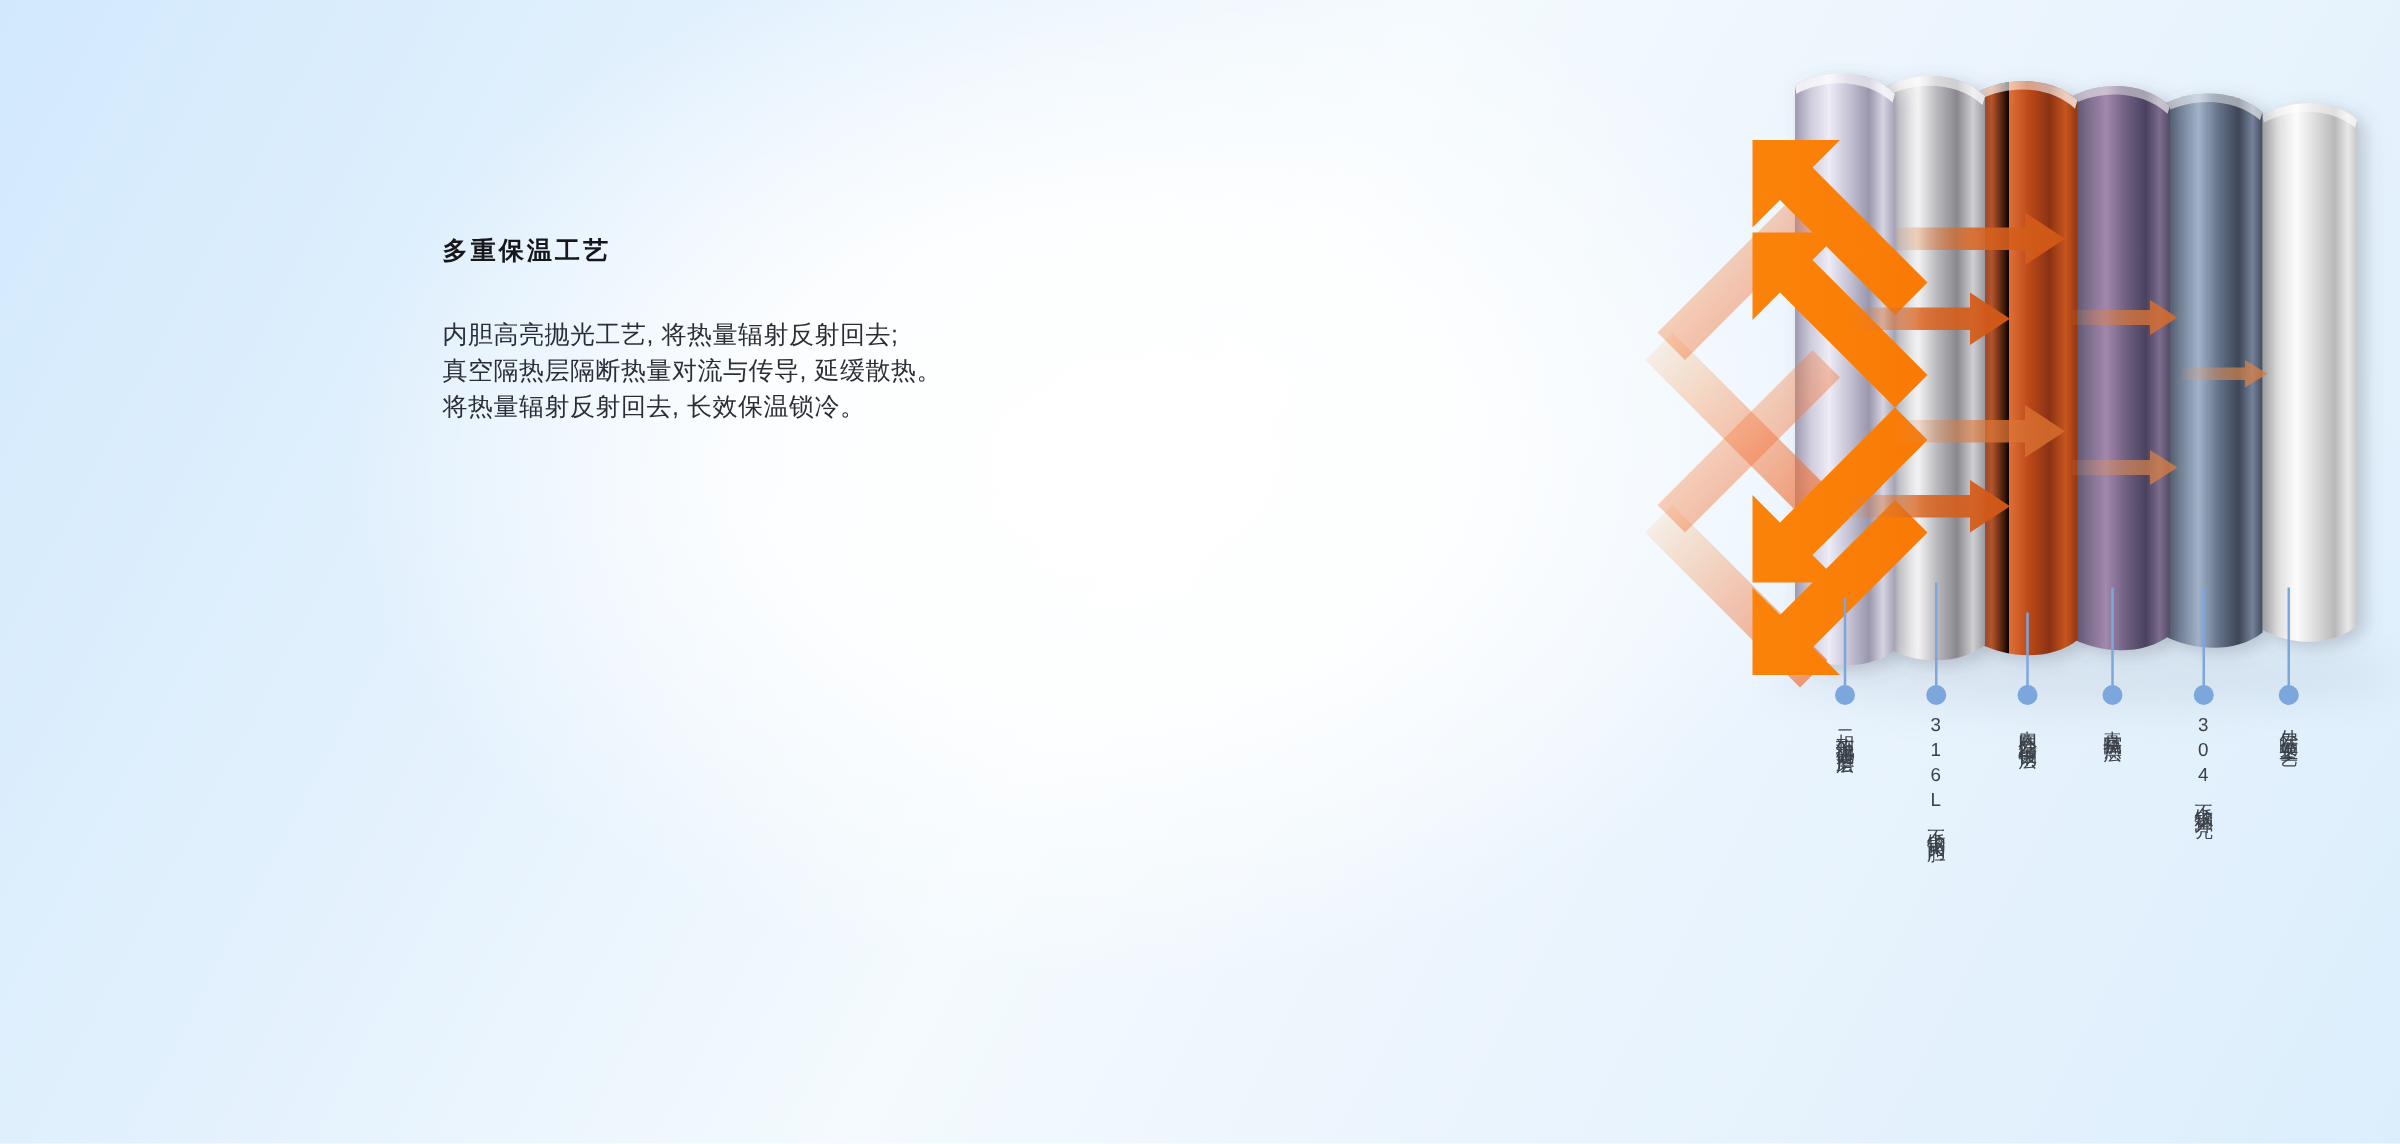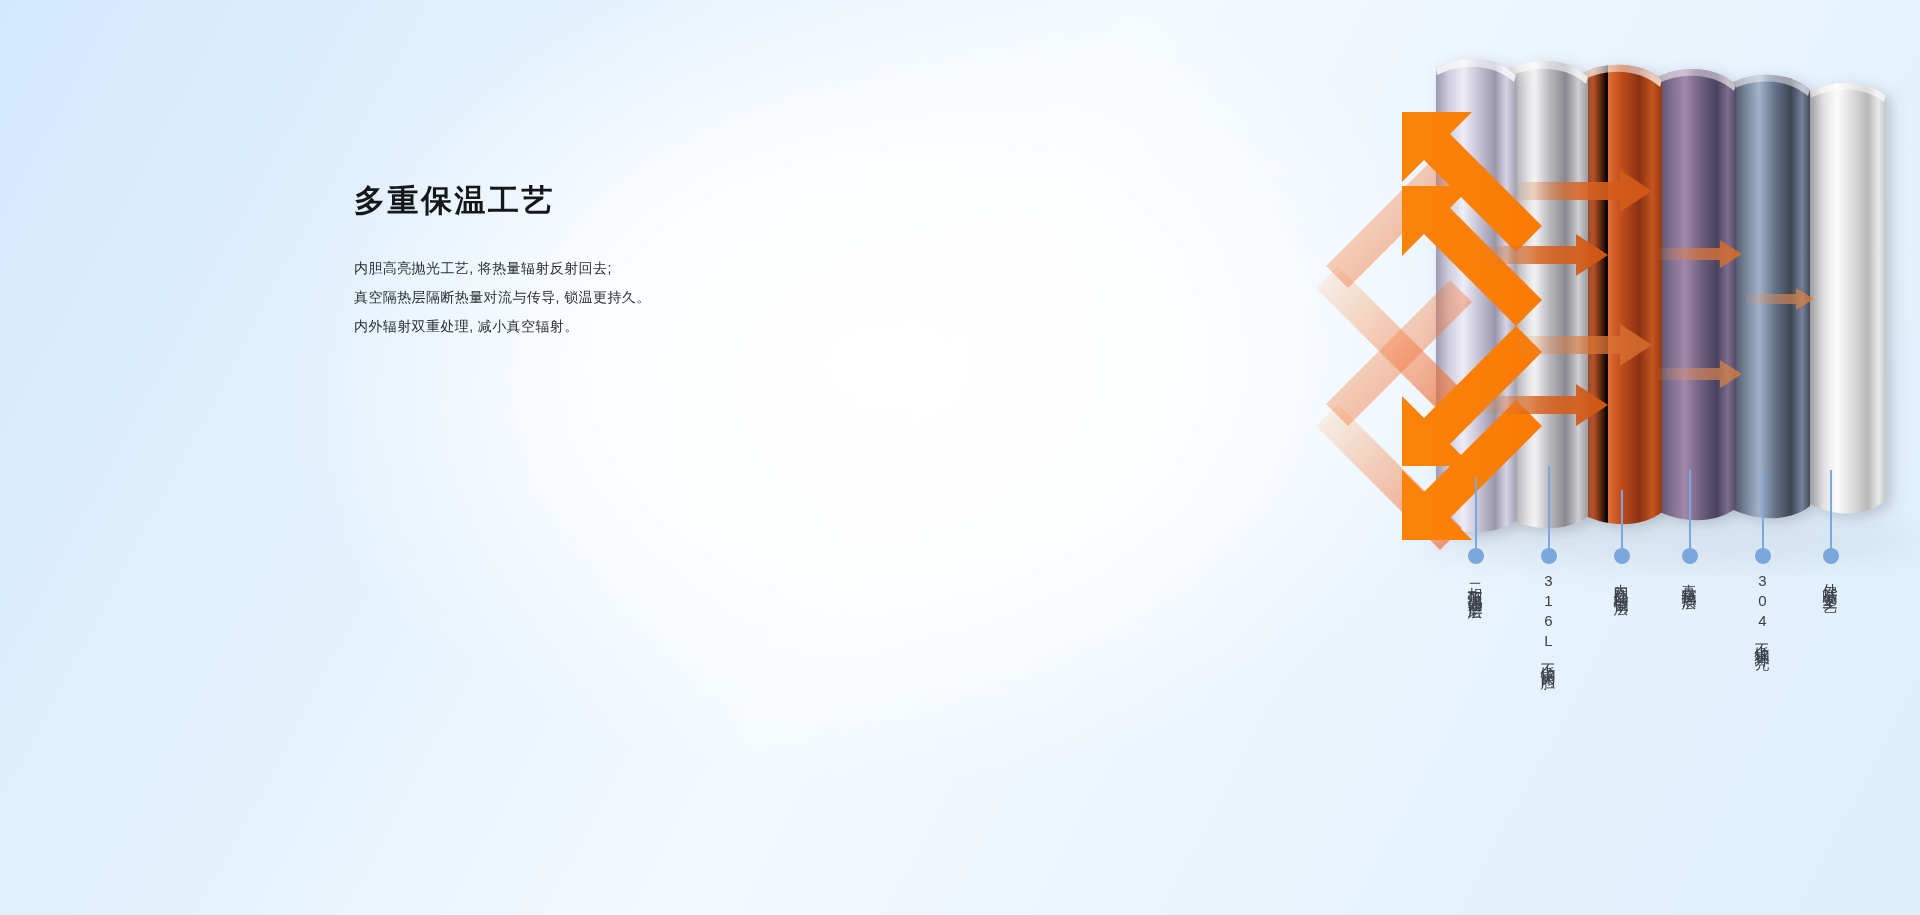--- a/index.html
+++ b/index.html
@@ -20,32 +20,32 @@
   }
 
   
   #copy {
     position: absolute;
     left: 354px;
     top: 172px;
     width: 430px;
   }
   .headline {
-    font-size: 31px;
+    font-size: 20px;
     font-weight: bold;
     color: #15171a;
     letter-spacing: 2.5px;
     line-height: 58px;
     white-space: nowrap;
   }
   #body-copy {
     margin-top: 24px;
   }
   .body-line {
-    font-size: 14px;
+    font-size: 20px;
     color: #2b2f35;
     letter-spacing: 0.4px;
     line-height: 29px;
     white-space: nowrap;
   }
 
   
   #illus {
     position: absolute;
     left: 690px;
@@ -78,22 +78,22 @@
 </head>
 <body>
 
 <div id="stage">
 
   <div id="copy">
     <div class="headline">多重保温工艺</div>
 
     <div id="body-copy">
       <div class="body-line">内胆高亮抛光工艺, 将热量辐射反射回去;</div>
-      <div class="body-line">真空隔热层隔断热量对流与传导, 锁温更持久。</div>
-      <div class="body-line">内外辐射双重处理, 减小真空辐射。</div>
+      <div class="body-line">真空隔热层隔断热量对流与传导, 延缓散热。</div>
+      <div class="body-line">将热量辐射反射回去, 长效保温锁冷。</div>
     </div>
   </div>
 
   <div id="illus">
 
     <svg id="layers-svg" viewBox="0 0 1230 915">
       <defs>
 
         <linearGradient id="g1" x1="0" y1="0" x2="1" y2="0">
           <stop offset="0%" stop-color="#9d9ab0"></stop>

